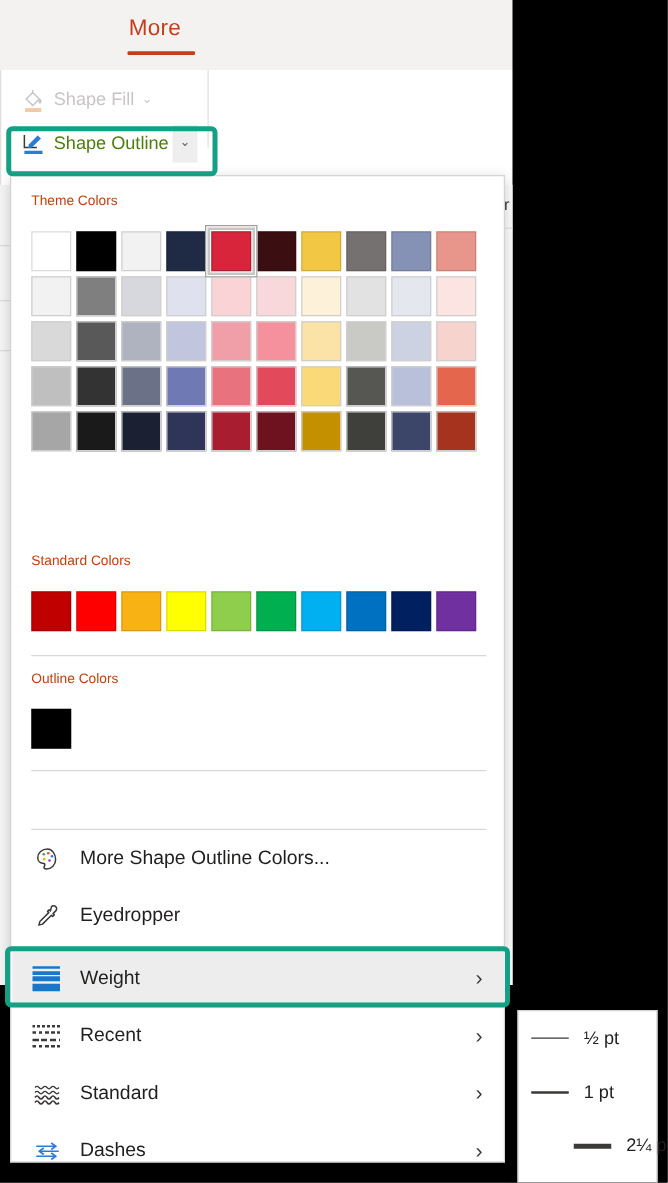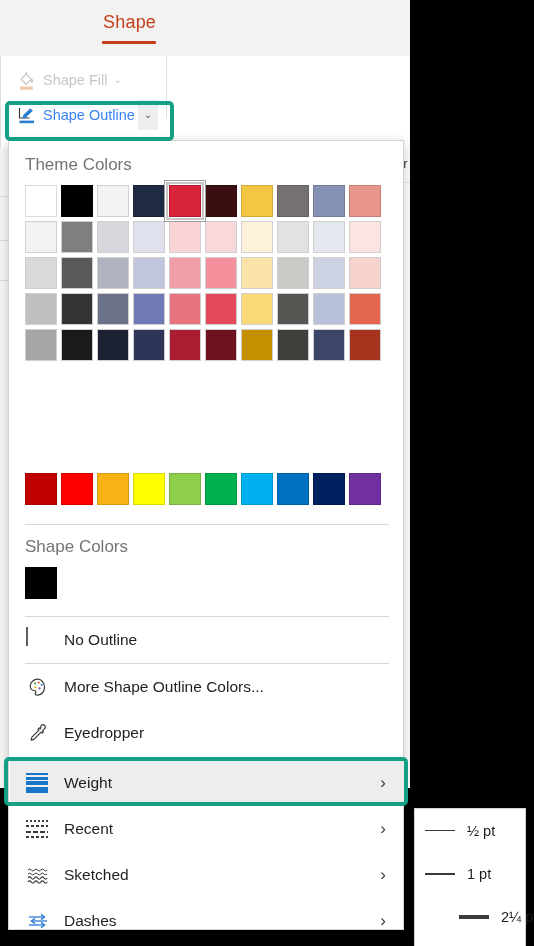--- a/index.html
+++ b/index.html
@@ -47,21 +47,21 @@
   .rb-btn .rb-label { font-size: 14.5px; white-space: nowrap; }
   .rb-chevron { font-size: 10px; line-height: 1; }
 
   #shape-fill-btn { left: 12px; top: 9px; width: 124px; }
   #shape-fill-btn .rb-label, #shape-fill-btn .rb-chevron { color: #c8c6c4; }
 
   #shape-outline-btn {
     left: 12px; top: 44px; width: 146px;
     background: #ffffff;
   }
-  #shape-outline-btn .rb-label { color: #3b82f6; }
+  #shape-outline-btn .rb-label { color: #4d7c0f; }
   #shape-outline-btn .rb-chevron { color: #605e5c; }
   .outline-chev-box {
     position: absolute; right: 0; top: 0; width: 20px; height: 30px;
     background: #eeeeee; display: flex; align-items: center; justify-content: center;
   }
 
   
   .ico-fill { position: relative; width: 19px; height: 20px; flex: none; }
   .ico-outline { position: relative; width: 19px; height: 20px; flex: none; }
 
@@ -95,21 +95,21 @@
 
   
   .panel {
     position: absolute; left: 8px; top: 140px; width: 396px; height: 790px;
     background: #ffffff;
     border: 1px solid #d6d4d2;
     box-shadow: 0 2px 10px rgba(0,0,0,.18);
   }
 
   .section-title {
-    font-size: 17px; color: #737373; padding: 0 0 0 16px;
+    font-size: 11px; color: #c2410c; padding: 0 0 0 16px;
   }
   #theme-title  { position: absolute; left: 0; top: 14px; }
   #standard-title { position: absolute; left: 0; top: 302px; }
   #recent-title { position: absolute; left: 0; top: 396px; }
 
   .swatch-grid { position: absolute; display: grid; gap: 4px 4px; }
   #theme-grid   { left: 16px; top: 44px;  grid-template-columns: repeat(10, 32px); grid-auto-rows: 32px; }
   #standard-row { left: 16px; top: 332px; grid-template-columns: repeat(10, 32px); grid-auto-rows: 32px; }
   #recent-row   { left: 16px; top: 426px; grid-template-columns: repeat(10, 32px); grid-auto-rows: 32px; }
 
@@ -195,21 +195,21 @@
   <div class="bg-page"></div>
   <div class="bg-edge-a"></div>
   <div class="bg-line-1"></div>
   <div class="bg-line-2"></div>
   <div class="bg-line-3"></div>
   <div class="bg-right-strip"></div>
   <div class="bg-cut-text">ar</div>
   <div class="bg-cut-line"></div>
 
   <div class="ribbon-strip">
-    <div class="tab-shape">Shape</div>
+    <div class="tab-shape">More</div>
     <div class="tab-underline"></div>
   </div>
 
   <div class="ribbon-body">
     <div class="grp-divider-l"></div>
     <div class="grp-divider-r"></div>
 
     <div class="rb-btn" id="shape-fill-btn">
       <span class="ico-fill">
         <svg width="19" height="20" viewBox="0 0 19 20">
@@ -294,44 +294,41 @@
         <div class="sw light" style="background: rgb(168, 29, 47);"></div>
         <div class="sw light" style="background: rgb(110, 18, 32);"></div>
         <div class="sw light" style="background: rgb(196, 144, 0);"></div>
         <div class="sw light" style="background: rgb(63, 63, 60);"></div>
         <div class="sw light" style="background: rgb(59, 70, 104);"></div>
         <div class="sw light" style="background: rgb(166, 51, 30);"></div>
       </div>
 
     <div class="hr" id="hr-1"></div>
 
+    <div class="section-title" id="standard-title">Standard Colors</div>
     <div class="swatch-grid" id="standard-row">
         <div class="sw" style="background: rgb(192, 0, 0);"></div>
         <div class="sw" style="background: rgb(255, 0, 0);"></div>
         <div class="sw" style="background: rgb(249, 178, 19);"></div>
         <div class="sw" style="background: rgb(255, 255, 0);"></div>
         <div class="sw" style="background: rgb(143, 206, 76);"></div>
         <div class="sw" style="background: rgb(0, 176, 80);"></div>
         <div class="sw" style="background: rgb(0, 176, 240);"></div>
         <div class="sw" style="background: rgb(0, 112, 192);"></div>
         <div class="sw" style="background: rgb(0, 32, 96);"></div>
         <div class="sw" style="background: rgb(112, 48, 160);"></div>
       </div>
 
-    <div class="section-title" id="recent-title">Shape Colors</div>
+    <div class="section-title" id="recent-title">Outline Colors</div>
     <div class="swatch-grid" id="recent-row">
         <div class="sw" style="background: rgb(0, 0, 0);"></div>
       </div>
 
     <div class="hr" id="hr-2"></div>
 
-    <div class="mi" id="mi-nooutline">
-      <span class="mi-ico"><span class="nooutline-box"></span></span>
-      <span>No Outline</span>
-    </div>
 
     <div class="hr" id="hr-3"></div>
 
     <div class="mi" id="mi-eyedrop">
       <span class="mi-ico">
         <svg width="24" height="24" viewBox="0 0 24 24">
           <path d="M15.2 4.3a2.4 2.4 0 0 1 3.4 3.4l-2.2 2.2 1 1-1.3 1.3-1-1-7.1 7.1-2.9.8.8-2.9 7.1-7.1-1-1 1.3-1.3 1 1z" fill="none" stroke="#3b3a39" stroke-width="1.2" stroke-linejoin="round"></path>
         </svg>
       </span>
       <span>Eyedropper</span>
@@ -379,21 +376,21 @@
 
     <div class="mi" id="mi-sketched">
       <span class="mi-ico">
         <svg width="24" height="24" viewBox="0 0 24 24">
           <path d="M2 7q1.6-2 3.2 0t3.2 0 3.2 0 3.2 0 3.2 0 3.2 0" fill="none" stroke="#3b3a39" stroke-width="1"></path>
           <path d="M2 11q1.6-2 3.2 0t3.2 0 3.2 0 3.2 0 3.2 0 3.2 0" fill="none" stroke="#3b3a39" stroke-width="1"></path>
           <path d="M2 15q1.6-2.4 3.2 0t3.2 0 3.2 0 3.2 0 3.2 0 3.2 0" fill="none" stroke="#3b3a39" stroke-width="1.3"></path>
           <path d="M2 19q1.6-2.4 3.2 0t3.2 0 3.2 0 3.2 0 3.2 0 3.2 0" fill="none" stroke="#3b3a39" stroke-width="1.3"></path>
         </svg>
       </span>
-      <span>Sketched</span>
+      <span>Standard</span>
       <span class="mi-chev">›</span>
     </div>
 
     <div class="mi" id="mi-arrows">
       <span class="mi-ico">
         <svg width="24" height="24" viewBox="0 0 24 24">
           <path d="M3 8h15" stroke="#2b7cd3" stroke-width="1.3" fill="none"></path>
           <path d="M15 5.4 18.6 8 15 10.6" stroke="#2b7cd3" stroke-width="1.3" fill="none"></path>
           <path d="M21 12H6" stroke="#2b7cd3" stroke-width="1.3" fill="none"></path>
           <path d="M9 9.4 5.4 12 9 14.6" stroke="#2b7cd3" stroke-width="1.3" fill="none"></path>

